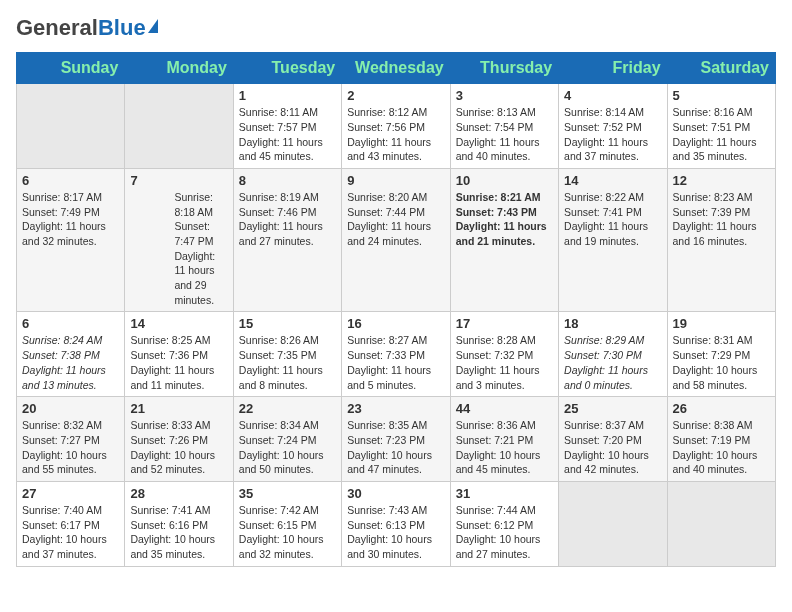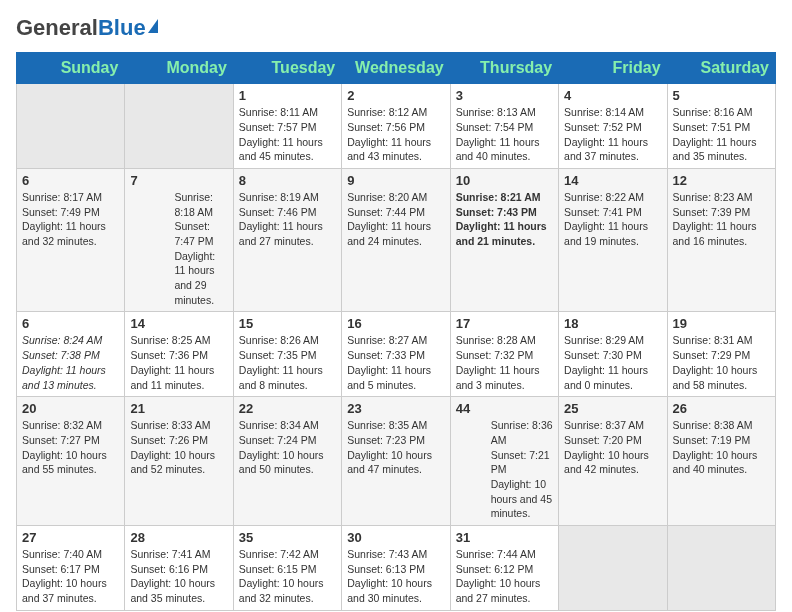--- a/index.html
+++ b/index.html
@@ -233,21 +233,21 @@
 Daylight: 11 hours and 5 minutes.</div>
           </td>
           <td>
             <span class="day-number">17</span>
             <div class="cell-content" style="white-space: pre-line;">Sunrise: 8:28 AM
 Sunset: 7:32 PM
 Daylight: 11 hours and 3 minutes.</div>
           </td>
           <td>
             <span class="day-number">18</span>
-            <div class="cell-content" style="white-space: pre-line;">Sunrise: 8:29 AM
+            <div class="cell-content" style="white-space: pre-line; font-style: italic;">Sunrise: 8:29 AM
 Sunset: 7:30 PM
 Daylight: 11 hours and 0 minutes.</div>
           </td>
           <td>
             <span class="day-number">19</span>
             <div class="cell-content" style="white-space: pre-line;">Sunrise: 8:31 AM
 Sunset: 7:29 PM
 Daylight: 10 hours and 58 minutes.</div>
           </td>
         </tr>
@@ -271,21 +271,21 @@
 Daylight: 10 hours and 50 minutes.</div>
           </td>
           <td>
             <span class="day-number">23</span>
             <div class="cell-content" style="white-space: pre-line;">Sunrise: 8:35 AM
 Sunset: 7:23 PM
 Daylight: 10 hours and 47 minutes.</div>
           </td>
           <td>
             <span class="day-number">44</span>
-            <div class="cell-content" style="white-space: pre-line; margin-left: 35px;">Sunrise: 8:36 AM
+            <div class="cell-content" style="white-space: pre-line;">Sunrise: 8:36 AM
 Sunset: 7:21 PM
 Daylight: 10 hours and 45 minutes.</div>
           </td>
           <td>
             <span class="day-number">25</span>
             <div class="cell-content" style="white-space: pre-line;">Sunrise: 8:37 AM
 Sunset: 7:20 PM
 Daylight: 10 hours and 42 minutes.</div>
           </td>
           <td>

